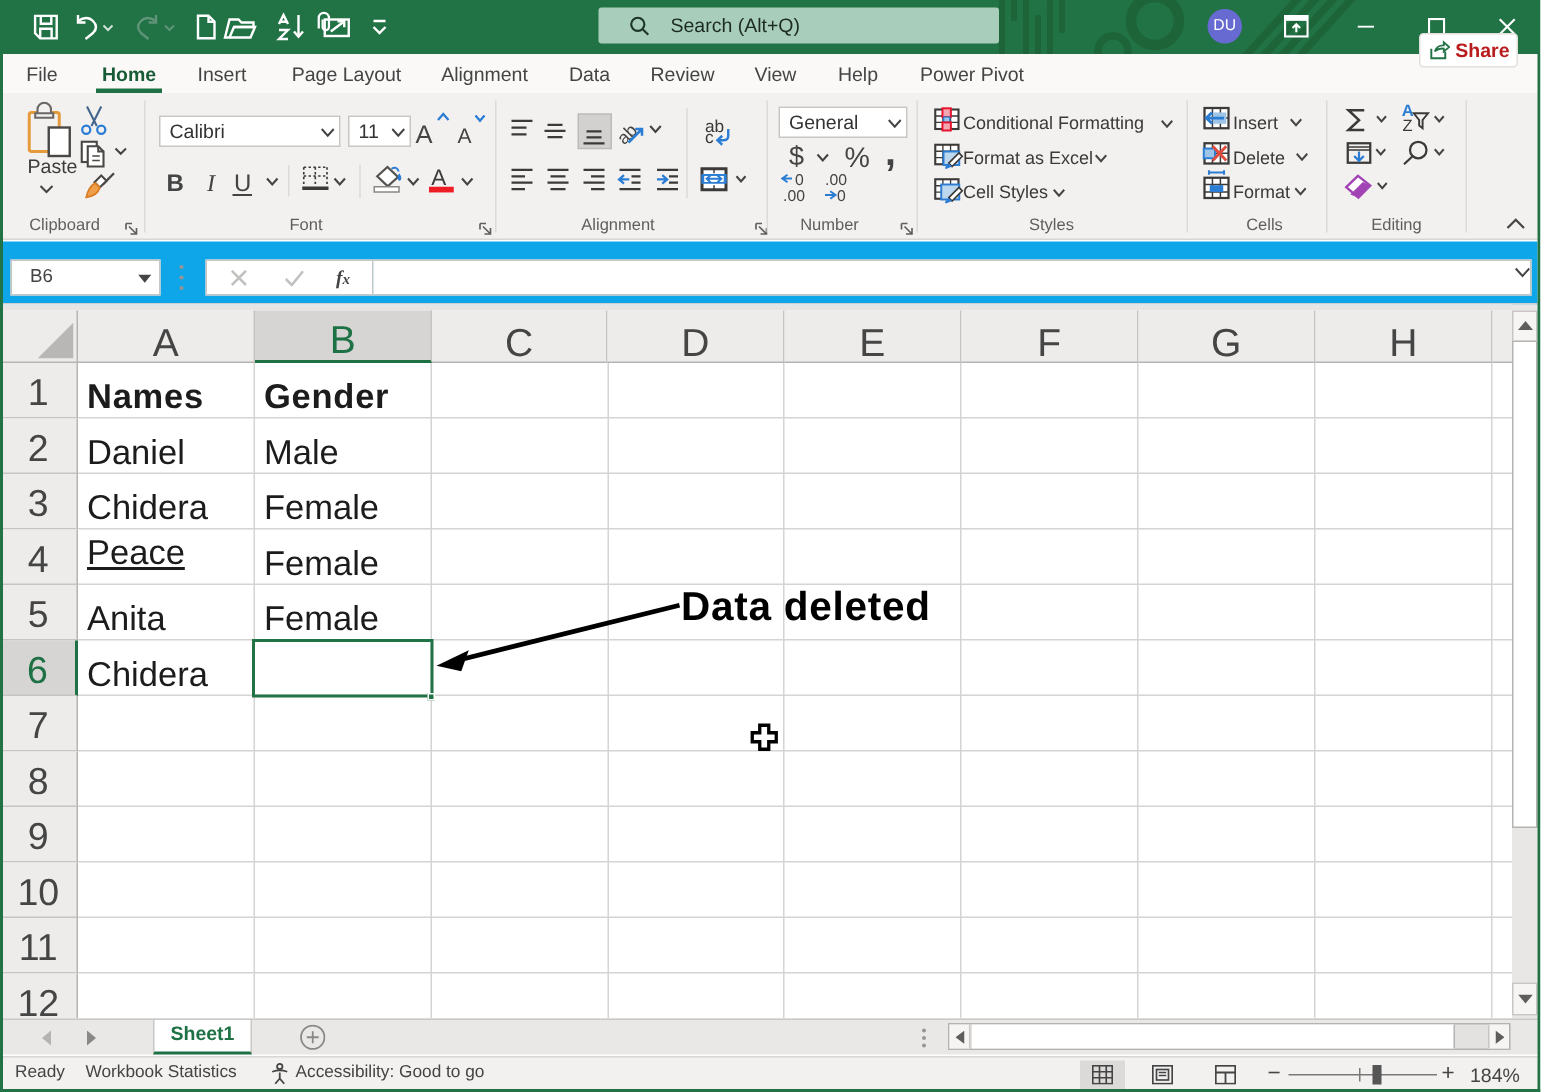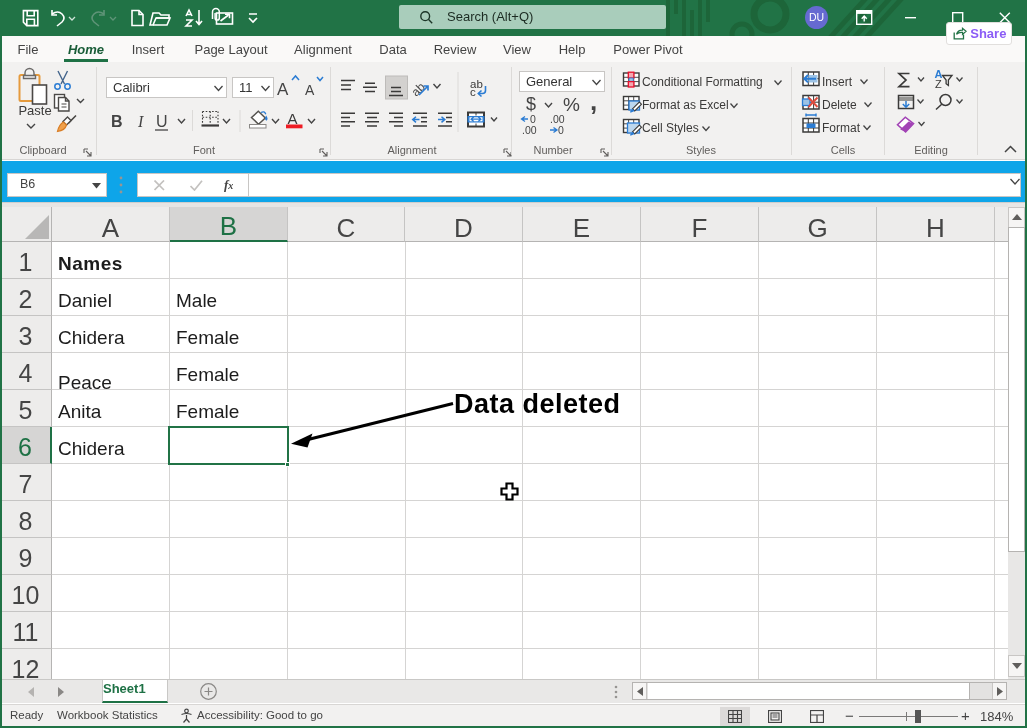--- a/index.html
+++ b/index.html
@@ -9,41 +9,41 @@
   
   #titlebar { position:absolute; left:0; top:0; width:1027px; height:36px; background:#217346; overflow:hidden; }
   #title-text { position:absolute; left:280px; top:0; width:110px; height:36px; line-height:36px; color:#fff; font-size:12.5px; text-align:center; white-space:nowrap; }
   #searchbox { position:absolute; left:399px; top:5px; width:267px; height:24px; background:#a9cdbb; border-radius:2px; }
   #searchbox span { position:absolute; left:48px; top:4px; font-size:13px; color:#1c2b22; }
   #username { position:absolute; left:660px; top:0; width:135px; height:36px; line-height:36px; text-align:right; color:#fff; font-size:12.5px; }
   #avatar { position:absolute; left:805px; top:6px; width:23px; height:23px; border-radius:50%; background:#666ad1; color:#fff; font-size:10.5px; text-align:center; line-height:23px; }
   
   #tabrow { position:absolute; left:0; top:36px; width:1027px; height:26px; background:#faf9f8; }
   .rtab { position:absolute; top:0; height:26px; line-height:27px; font-size:13px; color:#444; text-align:center; }
-  #tab-home { color:#185c37; font-weight:bold;font-style:italic; }
+  #tab-home { color:#185c37; font-weight:bold; }
   #tab-home::after { content:""; position:absolute; left:2px; right:2px; bottom:0px; height:3px; background:#1e7145; }
-  #sharebtn { position:absolute; left:946px; top:22px; width:66px; height:23px; background:#fff; border:1px solid #e1dfdd; border-radius:3px; color:#8b5cf6; font-size:13px; font-weight:bold; text-align:center; line-height:21px; }
+  #sharebtn { position:absolute; left:946px; top:22px; width:66px; height:23px; background:#fff; border:1px solid #e1dfdd; border-radius:3px; color:#b91c1c; font-size:13px; font-weight:bold; text-align:center; line-height:21px; }
   
   #ribbon { position:absolute; left:2px; top:62px; width:1023px; height:98px; background:#f2f1f0; border-bottom:1px solid #d8d6d4; }
   .gsep { position:absolute; top:5px; height:88px; width:1px; background:#dcdad8; }
   .glabel { position:absolute; top:82px; height:14px; font-size:11px; color:#605e5c; text-align:center; }
   .launch { position:absolute; top:86px; width:10px; height:10px; }
   .combo { position:absolute; background:#fff; border:1px solid #c8c6c4; }
   .combo span { position:absolute; left:6px; top:2px; font-size:13px; color:#333; }
   .rbtxt { position:absolute; font-size:12px; color:#3b3a39; white-space:nowrap; }
   
   #fbar { position:absolute; left:2px; top:161px; width:1023px; height:42px; background:#0ea5e9; border-bottom:1px solid #cfcecd;padding-left:20px; }
   #namebox { position:absolute; left:5px; top:12px; width:100px; height:24px; background:#fff; border:1px solid #c8c6c4; }
   #fxbox { position:absolute; left:135px; top:12px; width:112px; height:24px; background:#fff; border:1px solid #c8c6c4; }
   #finput { position:absolute; left:247px; top:12px; width:772px; height:24px; background:#fff; border:1px solid #c8c6c4; border-left:none; }
   
   #gridarea { position:absolute; left:0; top:203px; width:1008px; height:476px; background:#fff; overflow:hidden; }
   .colhead { position:absolute; top:4px; height:35px; background:#edeceb; border-right:1px solid #c5c4c3; border-bottom:1px solid #b5b4b3; color:#454545; font-size:26px; text-align:center; line-height:42px; }
   .rowhead { position:absolute; left:0; width:52px; background:#edeceb; border-right:1px solid #b5b4b3; border-bottom:1px solid #c5c4c3; color:#454545; font-size:25px; text-align:center; line-height:41px; }
-  .cell { position:absolute; font-size:19px; color:#1c1c1c; padding-left:6px; line-height:44px; white-space:nowrap; }
+  .cell { position:absolute; font-size:23px; color:#1c1c1c; padding-left:6px; line-height:44px; white-space:nowrap; }
   .gv { position:absolute; top:39px; width:1px; background:#d5d4d3; }
   .gh { position:absolute; left:52px; height:1px; background:#d5d4d3; }
   
   #vscroll { position:absolute; left:1008px; top:203px; width:17px; height:476px; background:#e8e7e6; }
   #tabbar { position:absolute; left:2px; top:679px; width:1023px; height:24px; background:#e9e8e7; border-top:1px solid #c9c8c6; }
   #statusbar { position:absolute; left:2px; top:704px; width:1023px; height:22px; background:#f2f1f0; border-top:1px solid #d8d6d4; font-size:11.5px; color:#444; }
   
   .winborder { position:absolute; background:#217346; }
 </style></head>
 <body>
@@ -469,25 +469,26 @@
     <div class="gh" style="top:186px;width:956px;"></div>
     <div class="gh" style="top:223px;width:956px;"></div>
     <div class="gh" style="top:260px;width:956px;"></div>
     <div class="gh" style="top:297px;width:956px;"></div>
     <div class="gh" style="top:334px;width:956px;"></div>
     <div class="gh" style="top:371px;width:956px;"></div>
     <div class="gh" style="top:408px;width:956px;"></div>
     <div class="gh" style="top:445px;width:956px;"></div>
 
     <div class="cell" style="left:52px;top:39px;width:117px;font-weight:bold;letter-spacing:0.5px;">Names</div>
+    <div class="cell" style="left:170px;top:39px;width:117px;font-weight:bold;letter-spacing:0.5px;">Gender</div>
     <div class="cell" style="left:52px;top:76px;">Daniel</div>
     <div class="cell" style="left:170px;top:76px;">Male</div>
     <div class="cell" style="left:52px;top:113px;">Chidera</div>
     <div class="cell" style="left:170px;top:113px;">Female</div>
-    <div class="cell" style="left:52px;top:158px;">Peace</div>
+    <div class="cell" style="left:52px;top:143px;text-decoration:underline;">Peace</div>
     <div class="cell" style="left:170px;top:150px;">Female</div>
     <div class="cell" style="left:52px;top:187px;">Anita</div>
     <div class="cell" style="left:170px;top:187px;">Female</div>
     <div class="cell" style="left:52px;top:224px;">Chidera</div>
 
     <div class="abs" style="left:168px;top:223px;width:121px;height:39px;border:2px solid #217346;"></div>
     <div class="abs" style="left:285px;top:259px;width:5px;height:5px;background:#217346;border:1px solid #fff;"></div>
 
     <div class="abs" style="left:454px;top:188px;font-size:27px;line-height:27px;font-weight:bold;color:#000;letter-spacing:0.5px;">Data deleted</div>
     <svg class="abs" style="left:288px;top:196px" width="170" height="55">
@@ -514,21 +515,21 @@
     </div>
   </div>
 
   <div id="tabbar">
     <svg class="abs" style="left:24px;top:7px" width="10" height="10">
         <path d="M8 0 L2 5 L8 10 z" fill="#b5b3b1"></path>
       </svg>
     <svg class="abs" style="left:54px;top:7px" width="10" height="10">
         <path d="M2 0 L8 5 L2 10 z" fill="#8a8886"></path>
       </svg>
-    <div class="abs" style="left:100px;top:0;width:66px;height:23px;background:#fff;border-left:1px solid #c9c8c6;border-right:1px solid #c9c8c6;border-bottom:2px solid #1e7145;color:#1e7145;font-weight:bold;font-size:13px;line-height:18px;">Sheet1</div>
+    <div class="abs" style="left:100px;top:0;width:66px;height:23px;background:#fff;border-left:1px solid #c9c8c6;border-right:1px solid #c9c8c6;border-bottom:2px solid #1e7145;color:#1e7145;font-weight:bold;font-size:13px;text-align:center;line-height:18px;">Sheet1</div>
     <svg class="abs" style="left:198px;top:3px" width="17" height="17">
         <circle cx="8.5" cy="8.5" r="7.8" fill="none" stroke="#8a8886" stroke-width="1.2"></circle>
         <path d="M8.5 4.5 v8 M4.5 8.5 h8" stroke="#8a8886" stroke-width="1.2"></path>
       </svg>
     <svg class="abs" style="left:612px;top:5px" width="4" height="14">
         <circle cx="2" cy="2" r="1.3" fill="#979593"></circle>
         <circle cx="2" cy="7" r="1.3" fill="#979593"></circle>
         <circle cx="2" cy="12" r="1.3" fill="#979593"></circle>
       </svg>
 

